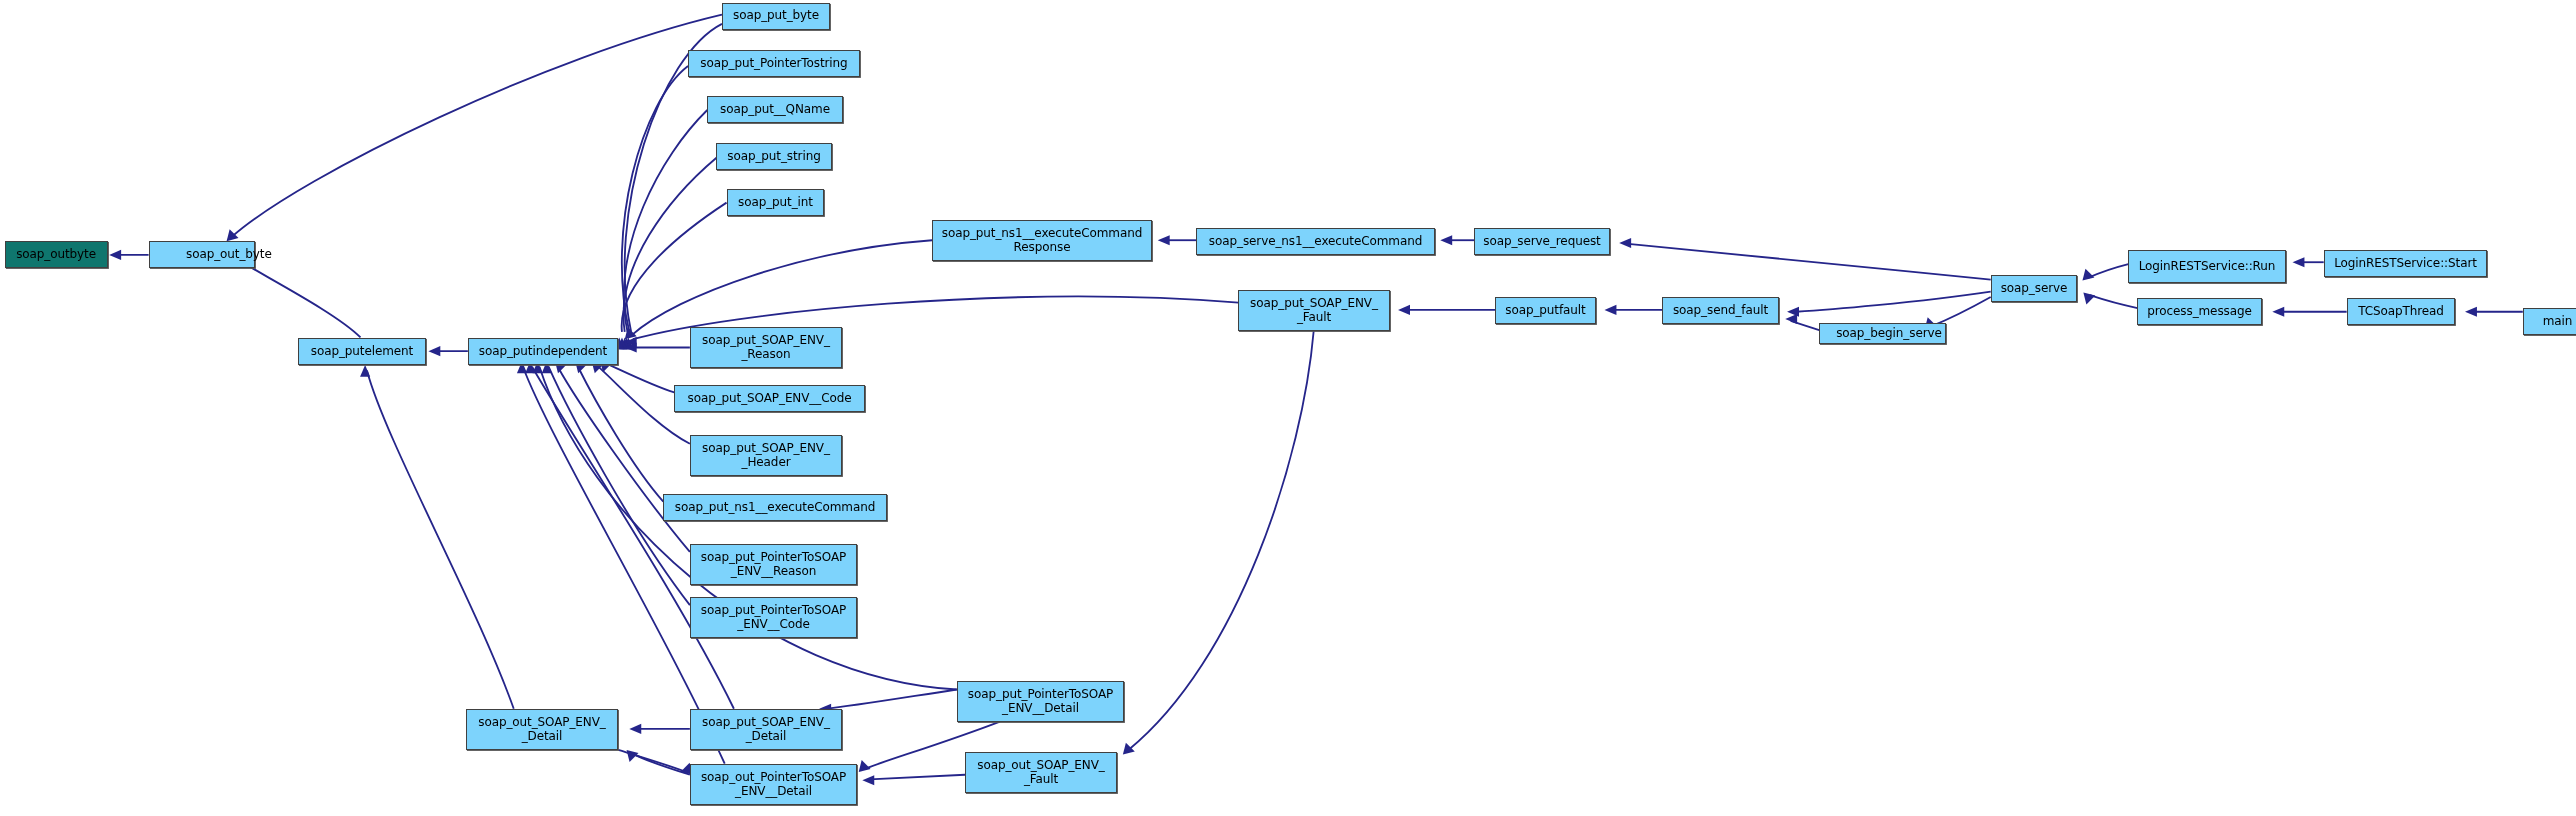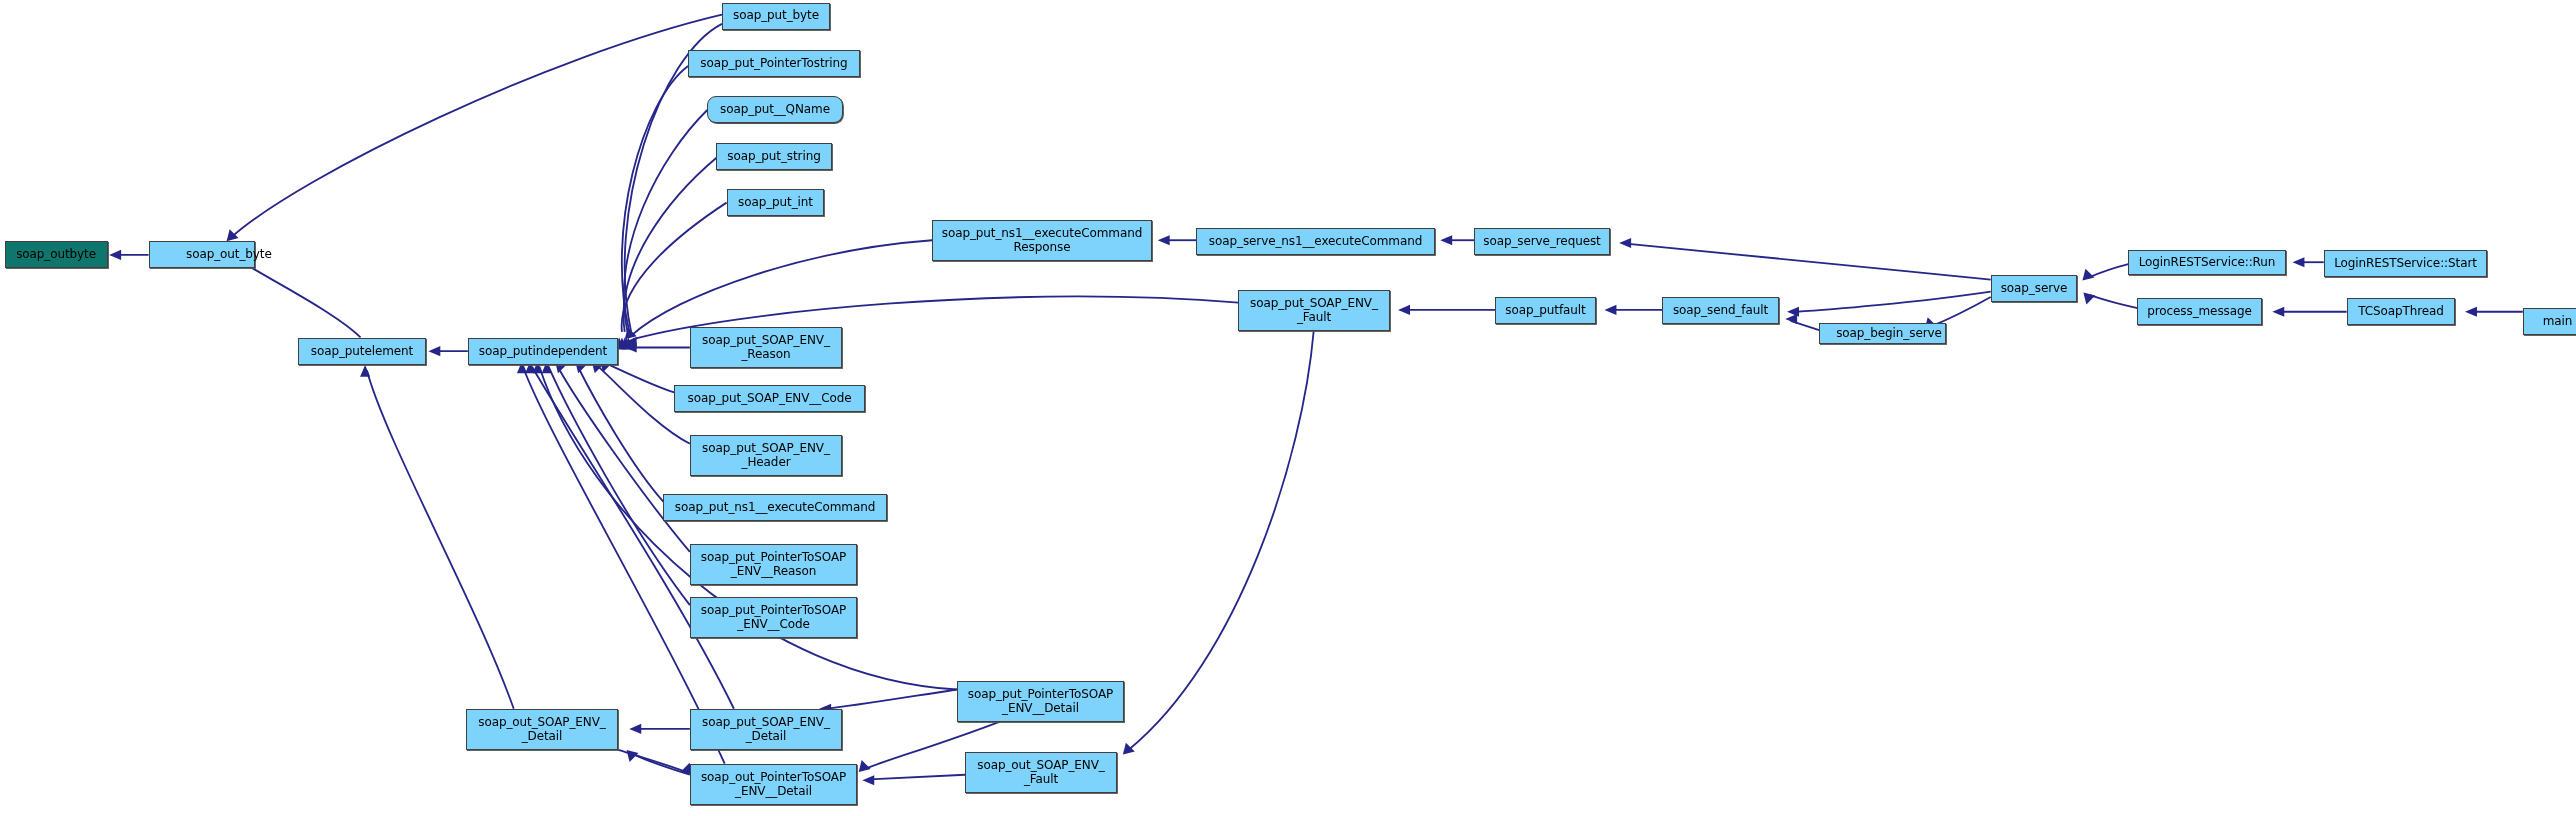--- a/index.html
+++ b/index.html
@@ -144,34 +144,34 @@
         <polygon points="1224.0,823.0 1237.0,819.7 1227.3,810.0" fill="#25258a"></polygon>
       </g>
   </svg>
   <div id="node-layer">
       <div class="node-box highlight" style="left: 4.6px; top: 241px; width: 103px; height: 27px;"><span class="node-label">soap_outbyte</span></div>
       <div class="node-box" style="left: 149px; top: 241px; width: 106px; height: 27px; padding-left: 36px;"><span class="node-label">soap_out_byte</span></div>
       <div class="node-box" style="left: 298px; top: 338px; width: 128px; height: 27px;"><span class="node-label">soap_putelement</span></div>
       <div class="node-box" style="left: 468px; top: 338px; width: 150px; height: 27px;"><span class="node-label">soap_putindependent</span></div>
       <div class="node-box" style="left: 722px; top: 2.8px; width: 108px; height: 27px;"><span class="node-label">soap_put_byte</span></div>
       <div class="node-box" style="left: 688px; top: 50px; width: 172px; height: 27px;"><span class="node-label">soap_put_PointerTostring</span></div>
-      <div class="node-box" style="left: 707px; top: 96px; width: 136px; height: 27px; border-radius: 9px;"><span class="node-label">soap_put__QName</span></div>
+      <div class="node-box" style="left: 707px; top: 96px; width: 136px; height: 27px;"><span class="node-label">soap_put__QName</span></div>
       <div class="node-box" style="left: 716px; top: 143px; width: 116px; height: 27px;"><span class="node-label">soap_put_string</span></div>
       <div class="node-box" style="left: 727px; top: 189px; width: 97px; height: 27px;"><span class="node-label">soap_put_int</span></div>
       <div class="node-box" style="left: 932px; top: 220px; width: 220px; height: 41px;"><span class="node-label">soap_put_ns1__executeCommand
 Response</span></div>
       <div class="node-box" style="left: 1196px; top: 228px; width: 239px; height: 27px;"><span class="node-label">soap_serve_ns1__executeCommand</span></div>
       <div class="node-box" style="left: 1474px; top: 228px; width: 136px; height: 27px;"><span class="node-label">soap_serve_request</span></div>
       <div class="node-box" style="left: 1238px; top: 290px; width: 152px; height: 41px;"><span class="node-label">soap_put_SOAP_ENV_
 _Fault</span></div>
       <div class="node-box" style="left: 1495px; top: 297px; width: 101px; height: 27px;"><span class="node-label">soap_putfault</span></div>
       <div class="node-box" style="left: 1662px; top: 297px; width: 117px; height: 27px;"><span class="node-label">soap_send_fault</span></div>
       <div class="node-box" style="left: 1819px; top: 323px; width: 127px; height: 21px; padding-left: 13px;"><span class="node-label">soap_begin_serve</span></div>
       <div class="node-box" style="left: 1991px; top: 275px; width: 86px; height: 27px;"><span class="node-label">soap_serve</span></div>
-      <div class="node-box" style="left: 2128px; top: 250px; width: 158px; height: 25px;"><span class="node-label">LoginRESTService::Run</span></div>
+      <div class="node-box" style="left: 2128px; top: 250px; width: 158px; height: 33px;"><span class="node-label">LoginRESTService::Run</span></div>
       <div class="node-box" style="left: 2324px; top: 250px; width: 163px; height: 27px;"><span class="node-label">LoginRESTService::Start</span></div>
       <div class="node-box" style="left: 2137px; top: 298px; width: 125px; height: 27px;"><span class="node-label">process_message</span></div>
       <div class="node-box" style="left: 2347px; top: 298px; width: 108px; height: 27px;"><span class="node-label">TCSoapThread</span></div>
       <div class="node-box" style="left: 2523px; top: 308px; width: 69px; height: 27px;"><span class="node-label">main</span></div>
       <div class="node-box" style="left: 690px; top: 327px; width: 152px; height: 41px;"><span class="node-label">soap_put_SOAP_ENV_
 _Reason</span></div>
       <div class="node-box" style="left: 674px; top: 385px; width: 191px; height: 27px;"><span class="node-label">soap_put_SOAP_ENV__Code</span></div>
       <div class="node-box" style="left: 690px; top: 435px; width: 152px; height: 41px;"><span class="node-label">soap_put_SOAP_ENV_
 _Header</span></div>
       <div class="node-box" style="left: 663px; top: 494px; width: 224px; height: 27px;"><span class="node-label">soap_put_ns1__executeCommand</span></div>

